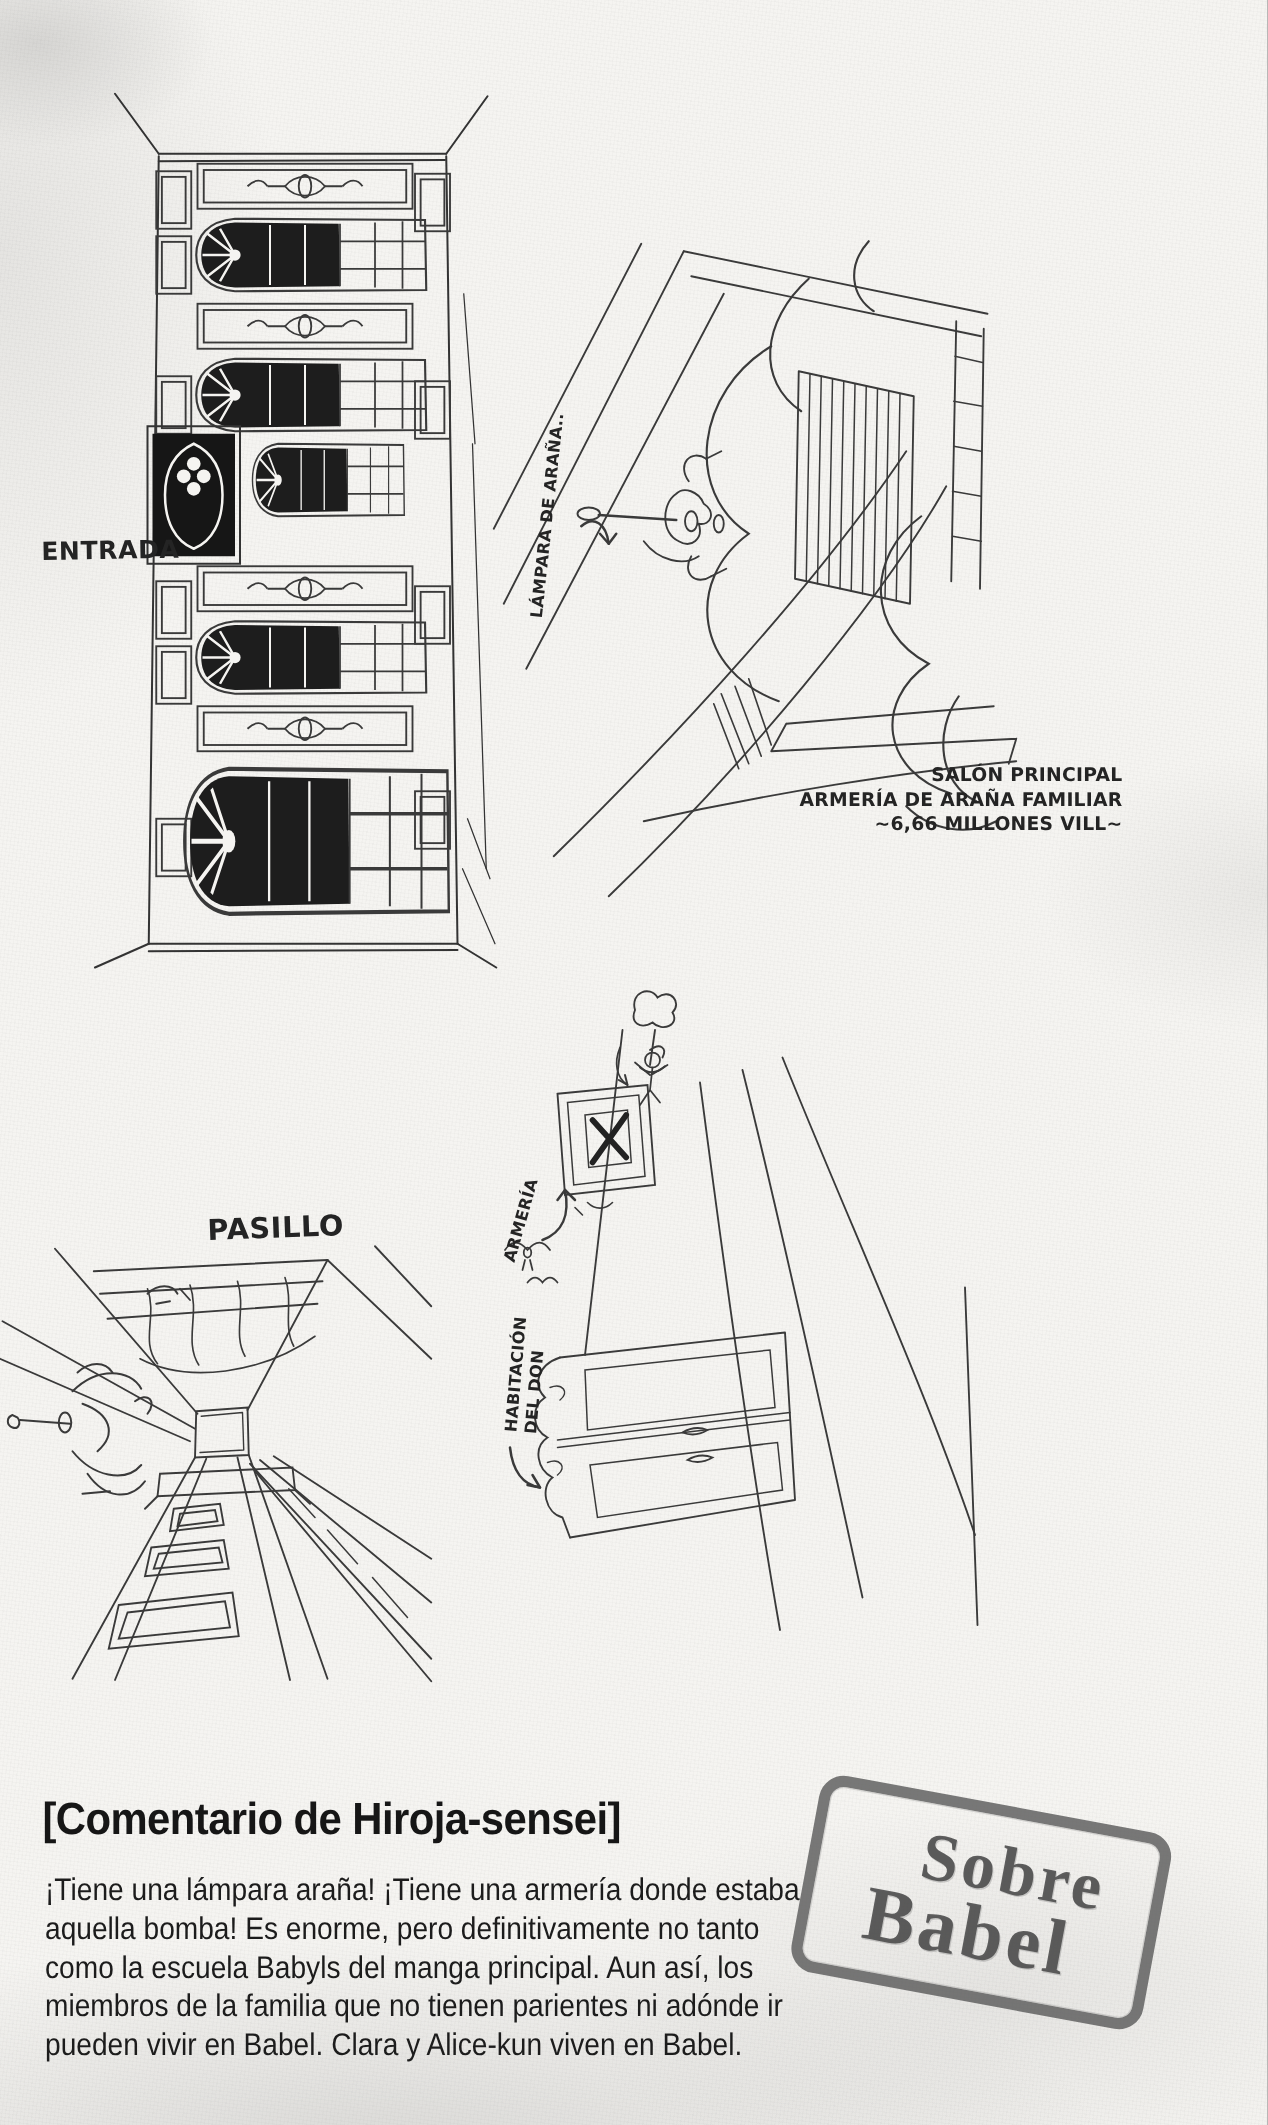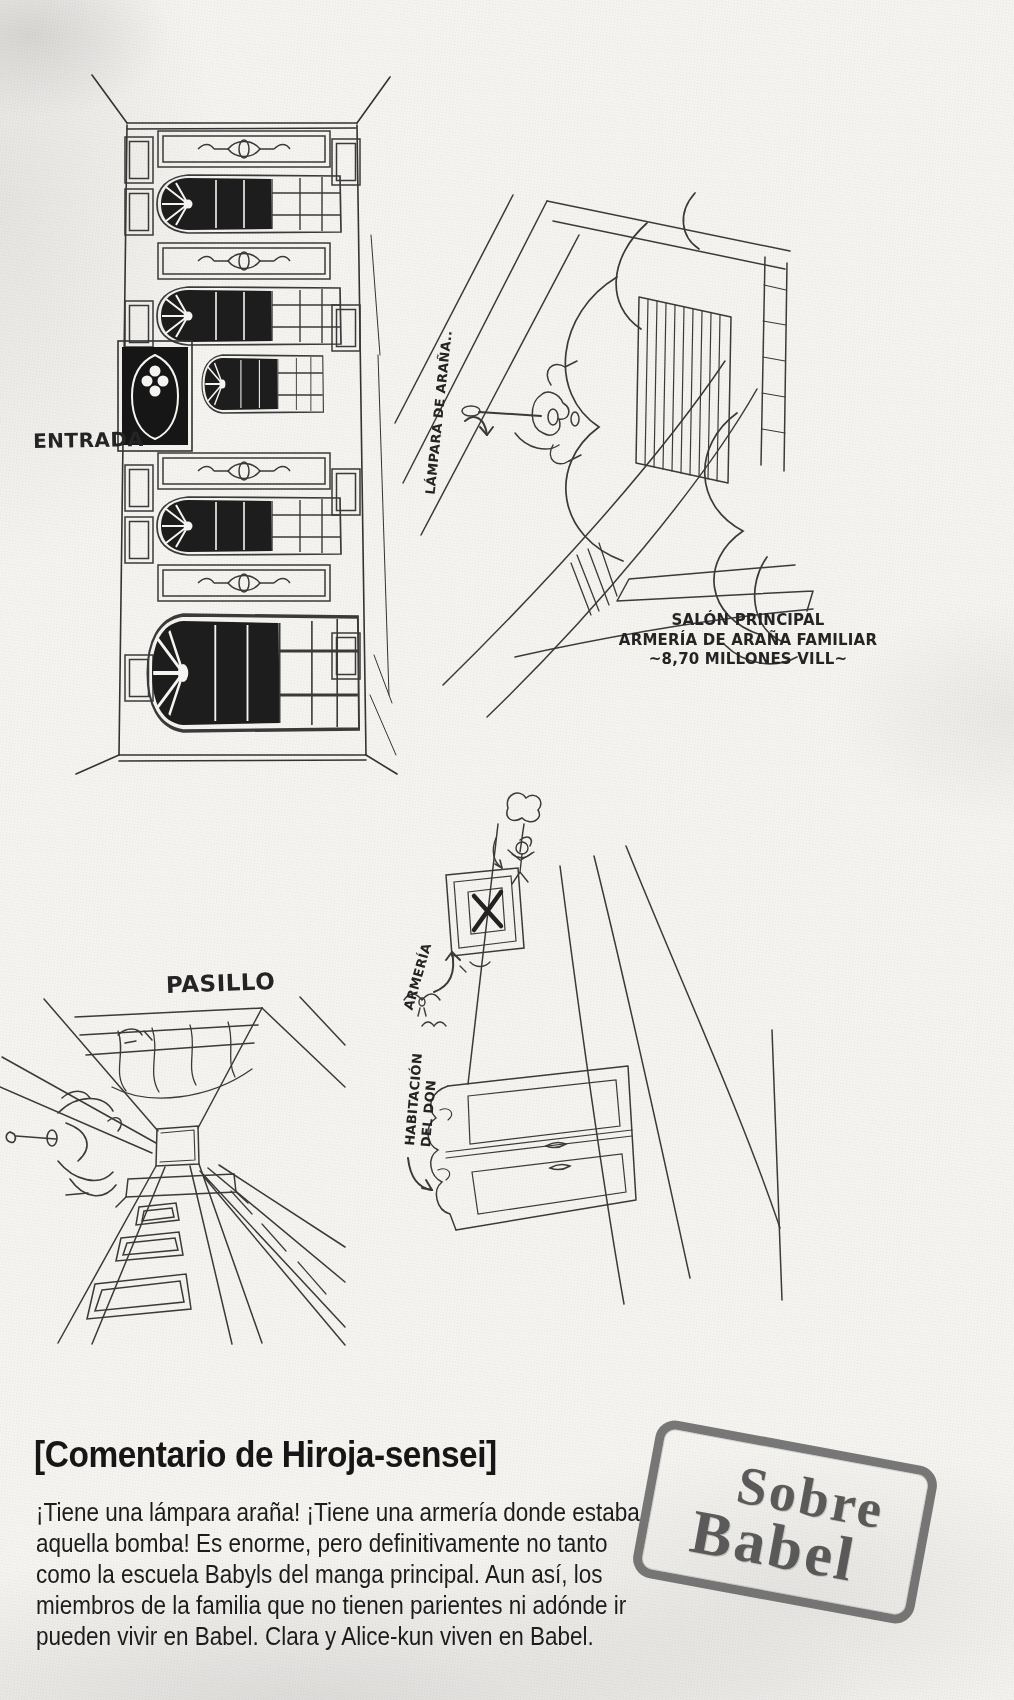--- a/index.html
+++ b/index.html
@@ -23,21 +23,21 @@
   .lbl{position:absolute;font-family:"DejaVu Sans",sans-serif;font-weight:700;
        color:#242424;white-space:nowrap;letter-spacing:.5px;}
   .lbl-entrada{left:33px;top:428px;font-size:20px;transform:rotate(-1deg);}
   .lbl-pasillo{left:166px;top:970px;font-size:23px;transform:rotate(-2deg);}
   .lbl-lampara{left:430px;top:487px;font-size:13px;transform-origin:0 50%;
                transform:rotate(-84deg);letter-spacing:.3px;}
   .lbl-armeria{left:408px;top:1002px;font-size:13px;transform-origin:0 50%;
                transform:rotate(-74deg);letter-spacing:.3px;}
   .lbl-habitacion{left:402px;top:1145px;font-size:13px;transform-origin:0 0;
                transform:rotate(-85deg);letter-spacing:.3px;line-height:16px;}
-  .caption-salon{position:absolute;left:598px;top:611px;width:300px;text-align:center;
+  .caption-salon{position:absolute;left:598px;top:611px;width:300px;text-align:right;
                font-size:15px;font-weight:700;line-height:19.5px;color:#242424;letter-spacing:.2px;}
   .heading{position:absolute;left:34px;top:1434px;
     font-family:"Liberation Sans",sans-serif;font-weight:700;font-size:36px;
     color:#161616;transform:scaleX(.93);transform-origin:0 0;letter-spacing:-.5px;white-space:nowrap;}
   .body-text{position:absolute;left:36px;top:1497px;
     font-family:"Liberation Sans",sans-serif;font-weight:400;font-size:25px;line-height:31px;
     color:#1c1c1c;transform:scaleX(.9);transform-origin:0 0;}
   .body-text div{white-space:nowrap;}
   .stamp{position:absolute;left:642px;top:1442px;width:268px;height:142px;
     border:9px solid rgba(92,92,92,.82);border-radius:20px;transform:rotate(10.5deg);
@@ -272,21 +272,21 @@
         <path d="M70,330 C80,326 86,334 78,340 M68,390 C78,386 84,394 76,400" stroke-width="1.2"></path>
       </g>
     </g>
   </svg>
 
   <div class="lbl lbl-entrada">ENTRADA</div>
   <div class="lbl lbl-lampara">LÁMPARA DE ARAÑA..</div>
   <div class="caption-salon">
     <div>SALÓN PRINCIPAL</div>
     <div>ARMERÍA DE ARAÑA FAMILIAR</div>
-    <div>~8,70 MILLONES VILL~</div>
+    <div>~6,66 MILLONES VILL~</div>
   </div>
   <div class="lbl lbl-pasillo">PASILLO</div>
   <div class="lbl lbl-armeria">ARMERÍA</div>
   <div class="lbl lbl-habitacion">
     <div>HABITACIÓN</div>
     <div>DEL DON</div>
   </div>
 
   <div class="heading">[Comentario de Hiroja-sensei]</div>
   <div class="body-text">

